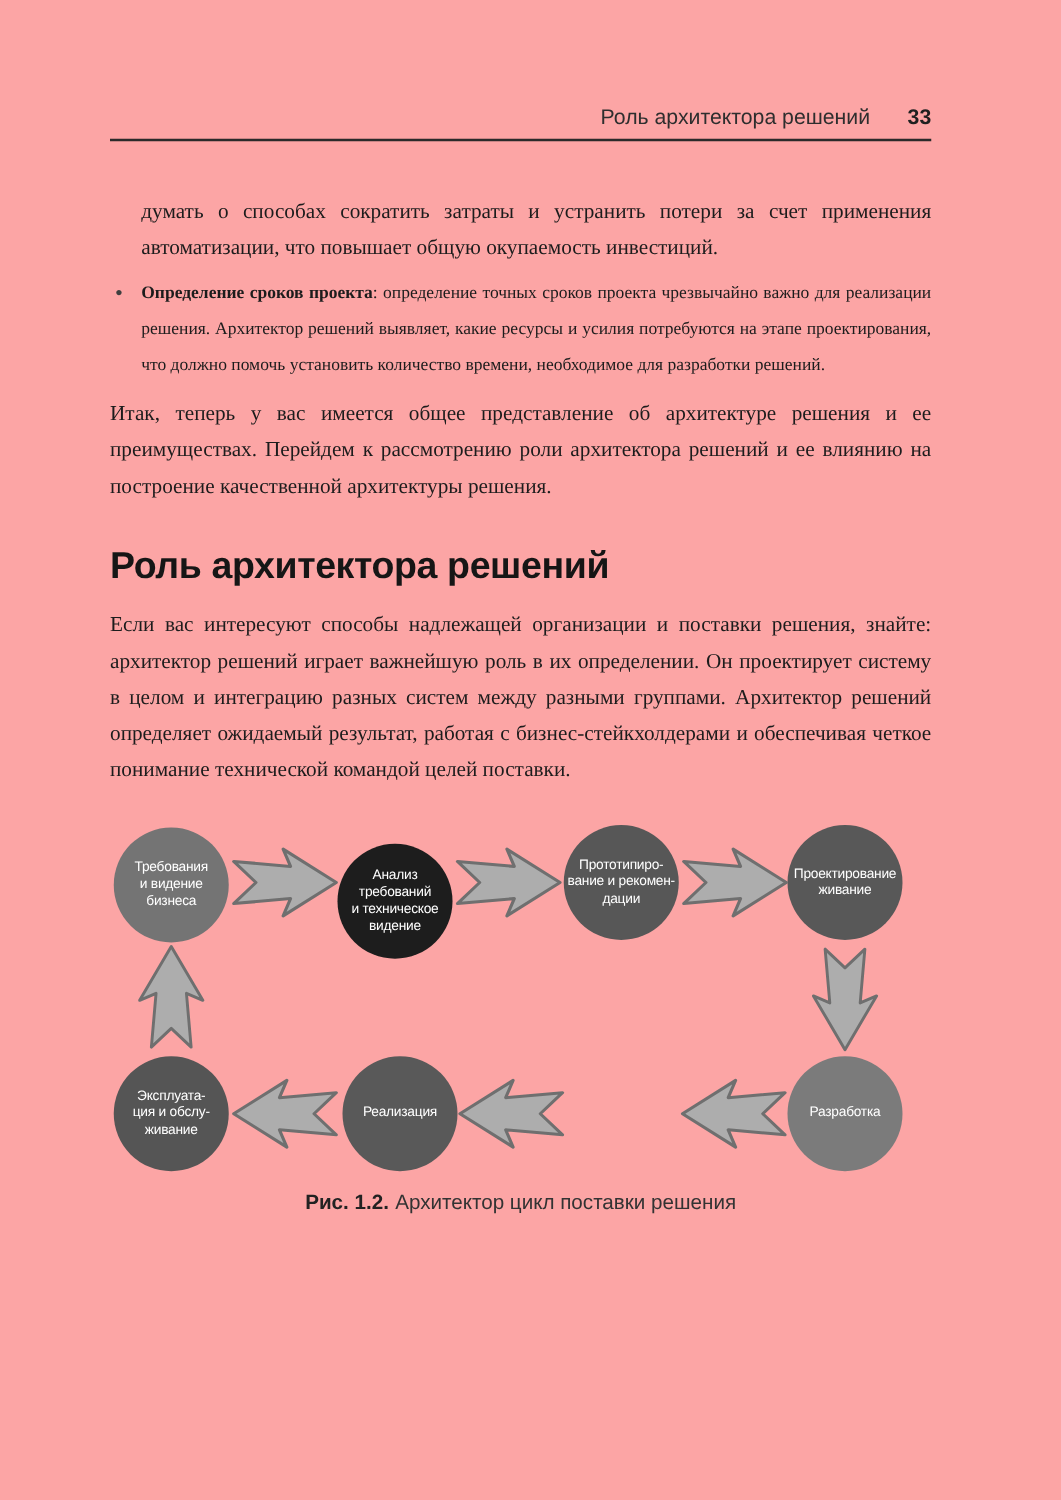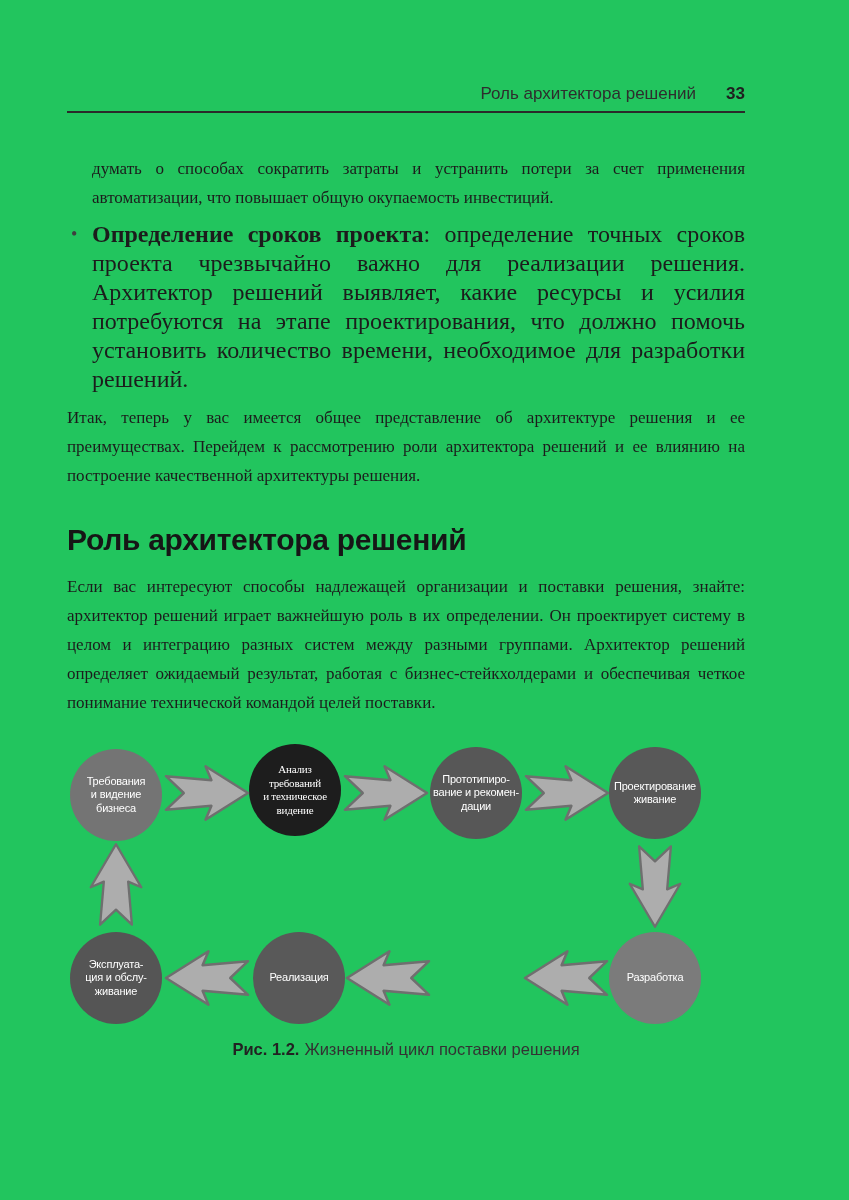--- a/index.html
+++ b/index.html
@@ -1,24 +1,24 @@
 <!DOCTYPE html>
 <html lang="ru"><head>
 <meta charset="utf-8">
 <style>
   html, body { margin: 0; padding: 0; }
   body { background: #ffffff; }
   .page {
     position: relative;
     width: 849px;
     height: 1200px;
-    background: #22c55e;
+    background: #fca5a5;
     overflow: hidden;
     box-sizing: border-box;
-    padding: 0 104px 0 67px;
+    padding: 0 104px 0 88px;
     color: #1c1c1c;
     font-family: "Liberation Serif", serif;
   }
   
   .running-head {
     margin-top: 84px;
     padding-bottom: 7px;
     border-bottom: 2px solid #2a2a2a;
     display: flex;
     justify-content: flex-end;
@@ -49,21 +49,21 @@
     flex: none;
     width: 25px;
     padding-left: 4px;
     box-sizing: border-box;
     color: #3f3f3f;
     font-size: 18px;
     line-height: 29px;
   }
   .bullet-item .btext {
     flex: 1;
-    font-size: 24px;
+    font-size: 14px;
     line-height: 29px;
     text-align: justify;
   }
   .bold { font-weight: 700; }
   
   .section-heading {
     font-family: "Liberation Sans", sans-serif;
     font-weight: 700;
     font-size: 30px;
     letter-spacing: -0.3px;
@@ -87,21 +87,21 @@
     justify-content: center;
     text-align: center;
     color: #ffffff;
     font-family: "Liberation Sans", sans-serif;
     font-size: 11px;
     line-height: 13.5px;
     letter-spacing: -0.2px;
     white-space: pre-line;
   }
   .n1 { left: 3px;   top: 11px; }
-  .n2 { left: 182px; top: 6px; font-family: Liberation Serif, serif; }
+  .n2 { left: 182px; top: 24px; }
   .n3 { left: 363px; top: 9px; }
   .n4 { left: 542px; top: 9px; }
   .n5 { left: 542px; top: 194px; }
   .n6 { left: 363px; top: 194px; }
   .n7 { left: 186px; top: 194px; }
   .n8 { left: 3px;   top: 194px; }
   .arrow { position: absolute; }
   .arrow polygon { stroke: #6f6f6f; stroke-width: 2.5; stroke-linejoin: round; }
   .a-t1 { left: 95px;  top: 24px; }
   .a-t2 { left: 274px; top: 24px; }
@@ -186,15 +186,15 @@
       </svg>
     <svg class="arrow a-b3" width="89" height="62" viewBox="0 0 90 62">
         <polygon points="86,14 40,18 46,4 3,31 46,58 40,44 86,48 68,31" fill="#adadad"></polygon>
       </svg>
 
     <svg class="arrow a-up" width="58" height="92" viewBox="0 0 62 95">
         <polygon points="14,91 18,45 4,51 31,5 58,51 44,45 48,91 31,75" fill="#adadad"></polygon>
       </svg>
   </div>
 
-  <div class="figure-caption"><span class="cap-label">Рис. 1.2.</span><span>Жизненный цикл поставки решения</span></div>
+  <div class="figure-caption"><span class="cap-label">Рис. 1.2.</span><span>Архитектор цикл поставки решения</span></div>
 
 </div>
 
 </body></html>

